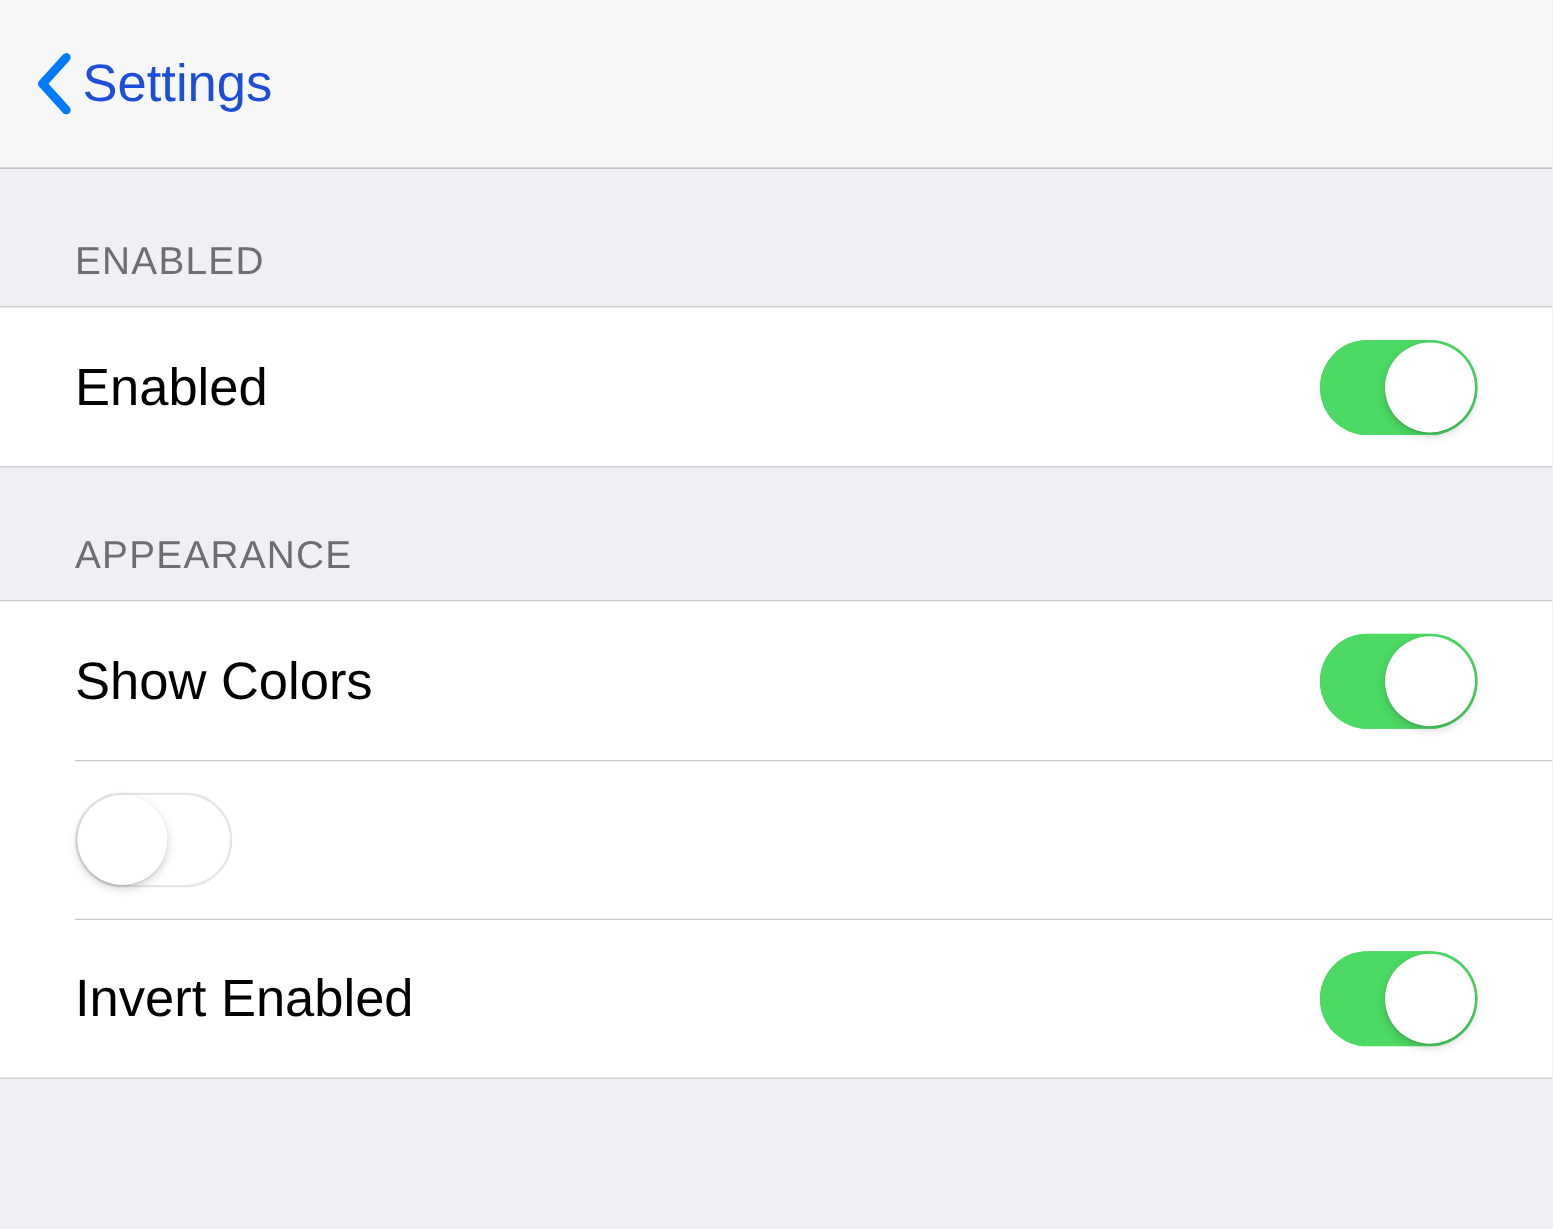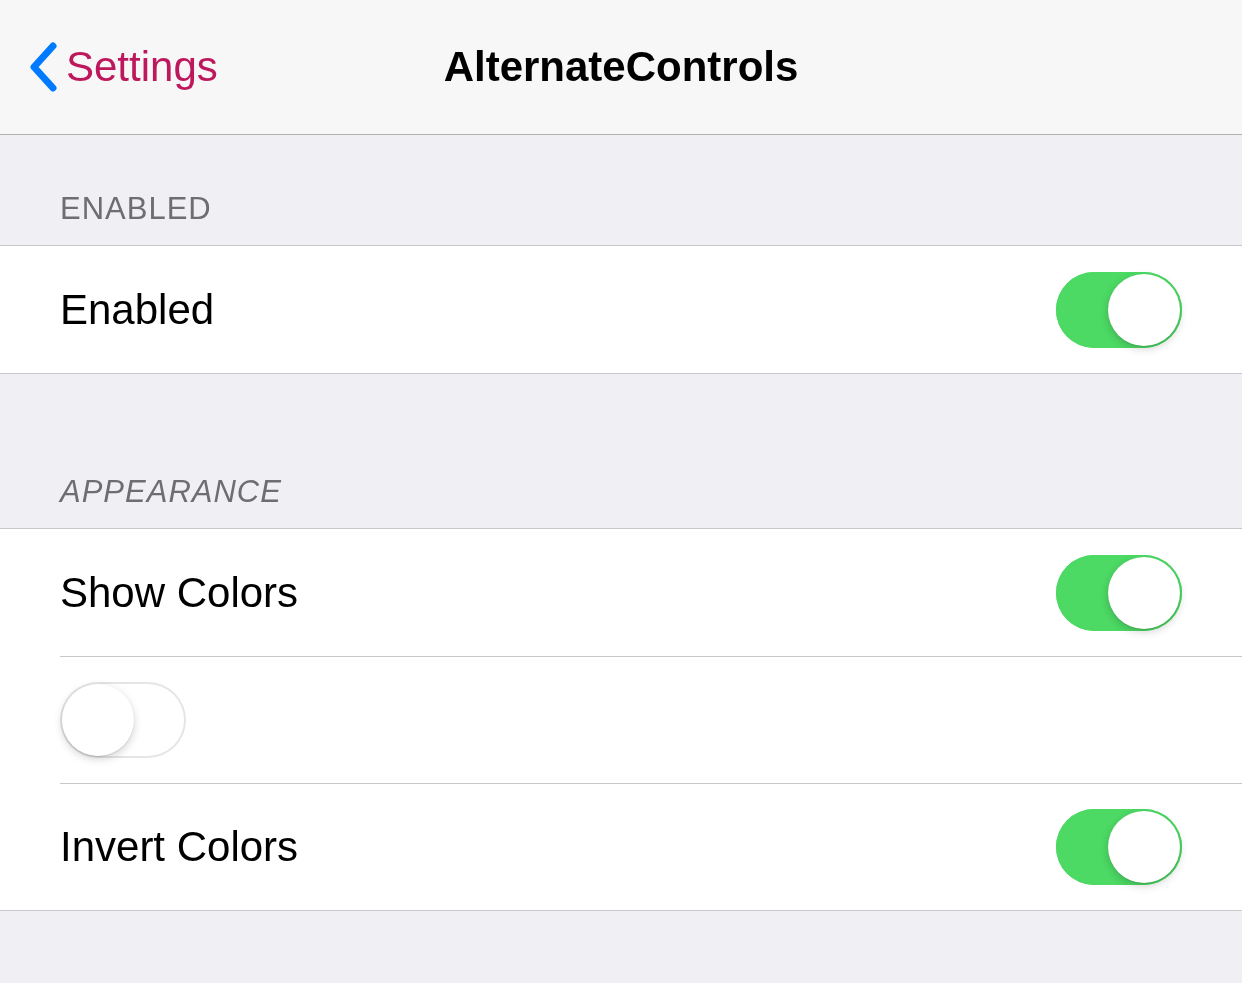--- a/index.html
+++ b/index.html
@@ -19,21 +19,21 @@
       background: #f7f7f8;
       border-bottom: 1px solid #b2b2b3;
       display: flex;
       align-items: center;
       position: relative;
     }
     .back-button {
       display: flex;
       align-items: center;
       padding-left: 28px;
-      color: #be185d;
+      color: #1d4ed8;
       font-size: 42px;
       font-weight: 400;
       cursor: pointer;
     }
     .back-chevron {
       display: inline-block;
       margin-right: 8px;
     }
     .back-chevron svg {
       display: block;
@@ -49,22 +49,21 @@
       pointer-events: none;
     }
     .section-header {
       padding: 56px 60px 18px 60px;
       font-size: 31px;
       font-weight: 400;
       color: #6d6d72;
       letter-spacing: 1px;
     }
     .section-header.below {
-      padding-top: 100px;
-      font-style: italic;
+      padding-top: 52px;
     }
     .cell-group {
       background: #fff;
       border-top: 1px solid #c8c7cc;
       border-bottom: 1px solid #c8c7cc;
     }
     .cell {
       display: flex;
       align-items: center;
       justify-content: space-between;
@@ -124,21 +123,20 @@
 
 <div class="nav-bar">
   <div class="back-button">
     <span class="back-chevron">
       <svg width="30" height="50" viewBox="0 0 30 50">
         <polyline points="25,4 6,25 25,46" fill="none" stroke="#007aff" stroke-width="7" stroke-linecap="round" stroke-linejoin="round"></polyline>
       </svg>
     </span>
     <span>Settings</span>
   </div>
-  <div class="nav-title">AlternateControls</div>
 </div>
 
 <div class="section-header">ENABLED</div>
 
 <div class="cell-group">
   <div class="cell">
     <span class="cell-label">Enabled</span>
     <div class="toggle on">
       <div class="toggle-knob"></div>
     </div>
@@ -153,18 +151,18 @@
     <div class="toggle on">
       <div class="toggle-knob"></div>
     </div>
   </div>
   <div class="cell">
     <div class="toggle off">
       <div class="toggle-knob"></div>
     </div>
   </div>
   <div class="cell">
-    <span class="cell-label">Invert Colors</span>
+    <span class="cell-label">Invert Enabled</span>
     <div class="toggle on">
       <div class="toggle-knob"></div>
     </div>
   </div>
 </div>
 
 </body></html>

